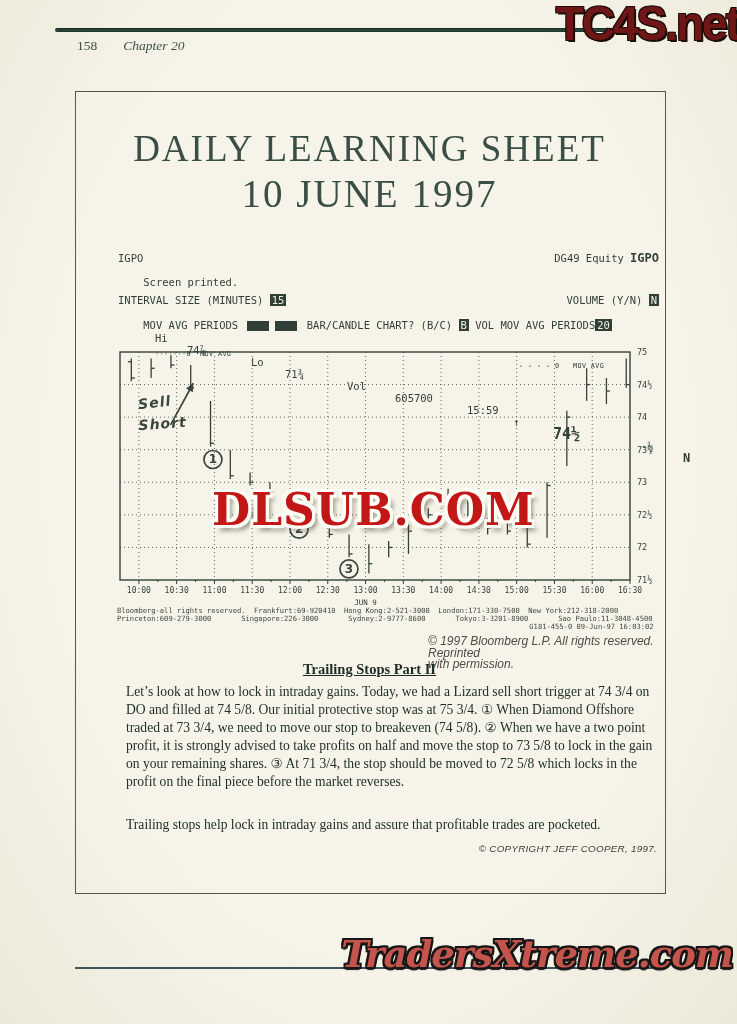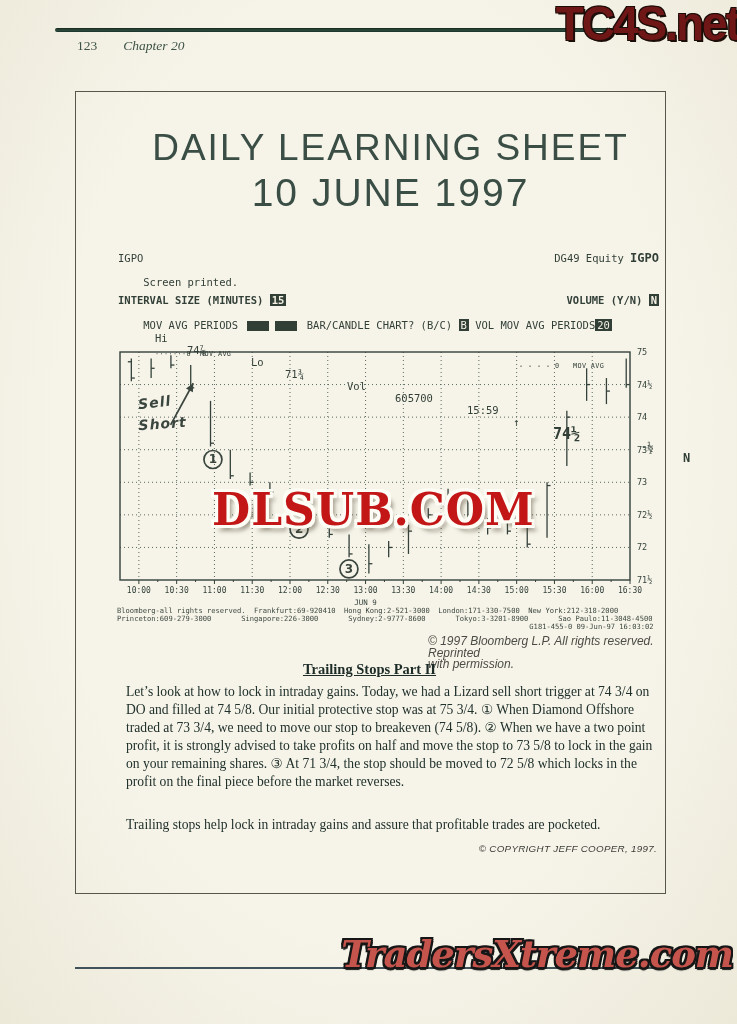--- a/index.html
+++ b/index.html
@@ -15,22 +15,22 @@
   .folio .chapter{font-style:italic;margin-left:26px;}
 
   .wm-tc4s{position:absolute;right:-2px;top:-4px;font-family:"Liberation Sans",sans-serif;
            font-weight:bold;font-size:46px;letter-spacing:-2px;color:#6f1717;
            transform:scaleY(1.04);
            text-shadow:2px 2px 0 #1c0d08,-1px -1px 0 #1c0d08,1px -1px 0 #1c0d08,-1px 1px 0 #1c0d08;}
 
   
   .sheet-box{position:absolute;left:75px;top:91px;width:589px;height:801px;
              border:1.5px solid #56564c;}
-  .sheet-title{position:absolute;left:68px;width:589px;text-align:center;
-               font-family:Liberation Sans, sans-serif;color:#3a4e45;padding-left:28px;}
+  .sheet-title{position:absolute;left:75px;width:589px;text-align:center;
+               font-family:Liberation Serif, serif;color:#3a4e45;}
   .sheet-title.t1{top:127px;font-size:37px;letter-spacing:2px;}
   .sheet-title.t2{top:171px;font-size:39px;letter-spacing:2px;}
 
   
   .bbg{position:absolute;left:118px;width:541px;font-family:"DejaVu Sans Mono",monospace;
        font-size:10.5px;color:#323f37;white-space:pre;line-height:12px;}
   .bbg .big{font-size:14px;font-weight:bold;letter-spacing:1px;}
   .bbg .med{font-size:12px;font-weight:bold;}
   .row-flex{display:flex;justify-content:space-between;align-items:baseline;}
   .inv{background:#323f37;color:#f3f1e4;padding:0 2px;}
@@ -69,37 +69,37 @@
                         -3px 0 0 #fdfdf6,3px 0 0 #fdfdf6,0 -3px 0 #fdfdf6,0 3px 0 #fdfdf6,
                         5px 6px 4px rgba(90,80,60,.55);}
 </style>
 </head>
 <body>
 
 <div id="page">
 
   <div class="top-rule"></div>
   <div class="folio">
-    <span>123</span><span class="chapter">Chapter 20</span>
+    <span>158</span><span class="chapter">Chapter 20</span>
   </div>
   <div class="wm-tc4s">TC4S.net</div>
 
   <div class="sheet-box"></div>
 
   <div class="sheet-title t1">DAILY LEARNING SHEET</div>
   <div class="sheet-title t2">10 JUNE 1997</div>
 
   <div class="bbg row-flex" style="top:252px;">
     <span>IGPO</span>
     <span><span>DG49 Equity </span><span class="med">IGPO</span></span>
   </div>
   <div class="bbg" style="top:264px;">
     <span>Screen printed.</span>
   </div>
-  <div class="bbg row-flex" style="top:294px;font-weight:bold;">
+  <div class="bbg row-flex" style="top:294px;">
     <span><span>INTERVAL SIZE (MINUTES) </span><span class="inv">15</span></span>
     <span><span>VOLUME (Y/N) </span><span class="inv">N</span></span>
   </div>
   <div class="bbg" style="top:307px;">
     <span>MOV AVG PERIODS </span><span class="invblank"></span><span class="invblank"></span><span> BAR/CANDLE CHART? (B/C) </span><span class="inv">B</span><span> VOL MOV AVG PERIODS</span><span class="inv">20</span>
   </div>
   <div class="bbg" style="top:320px;height:16px;">
     <span class="abs" style="left:0">Hi</span>
     <span class="abs" style="left:32px">74⅞</span>
     <span class="abs" style="left:96px">Lo</span>

